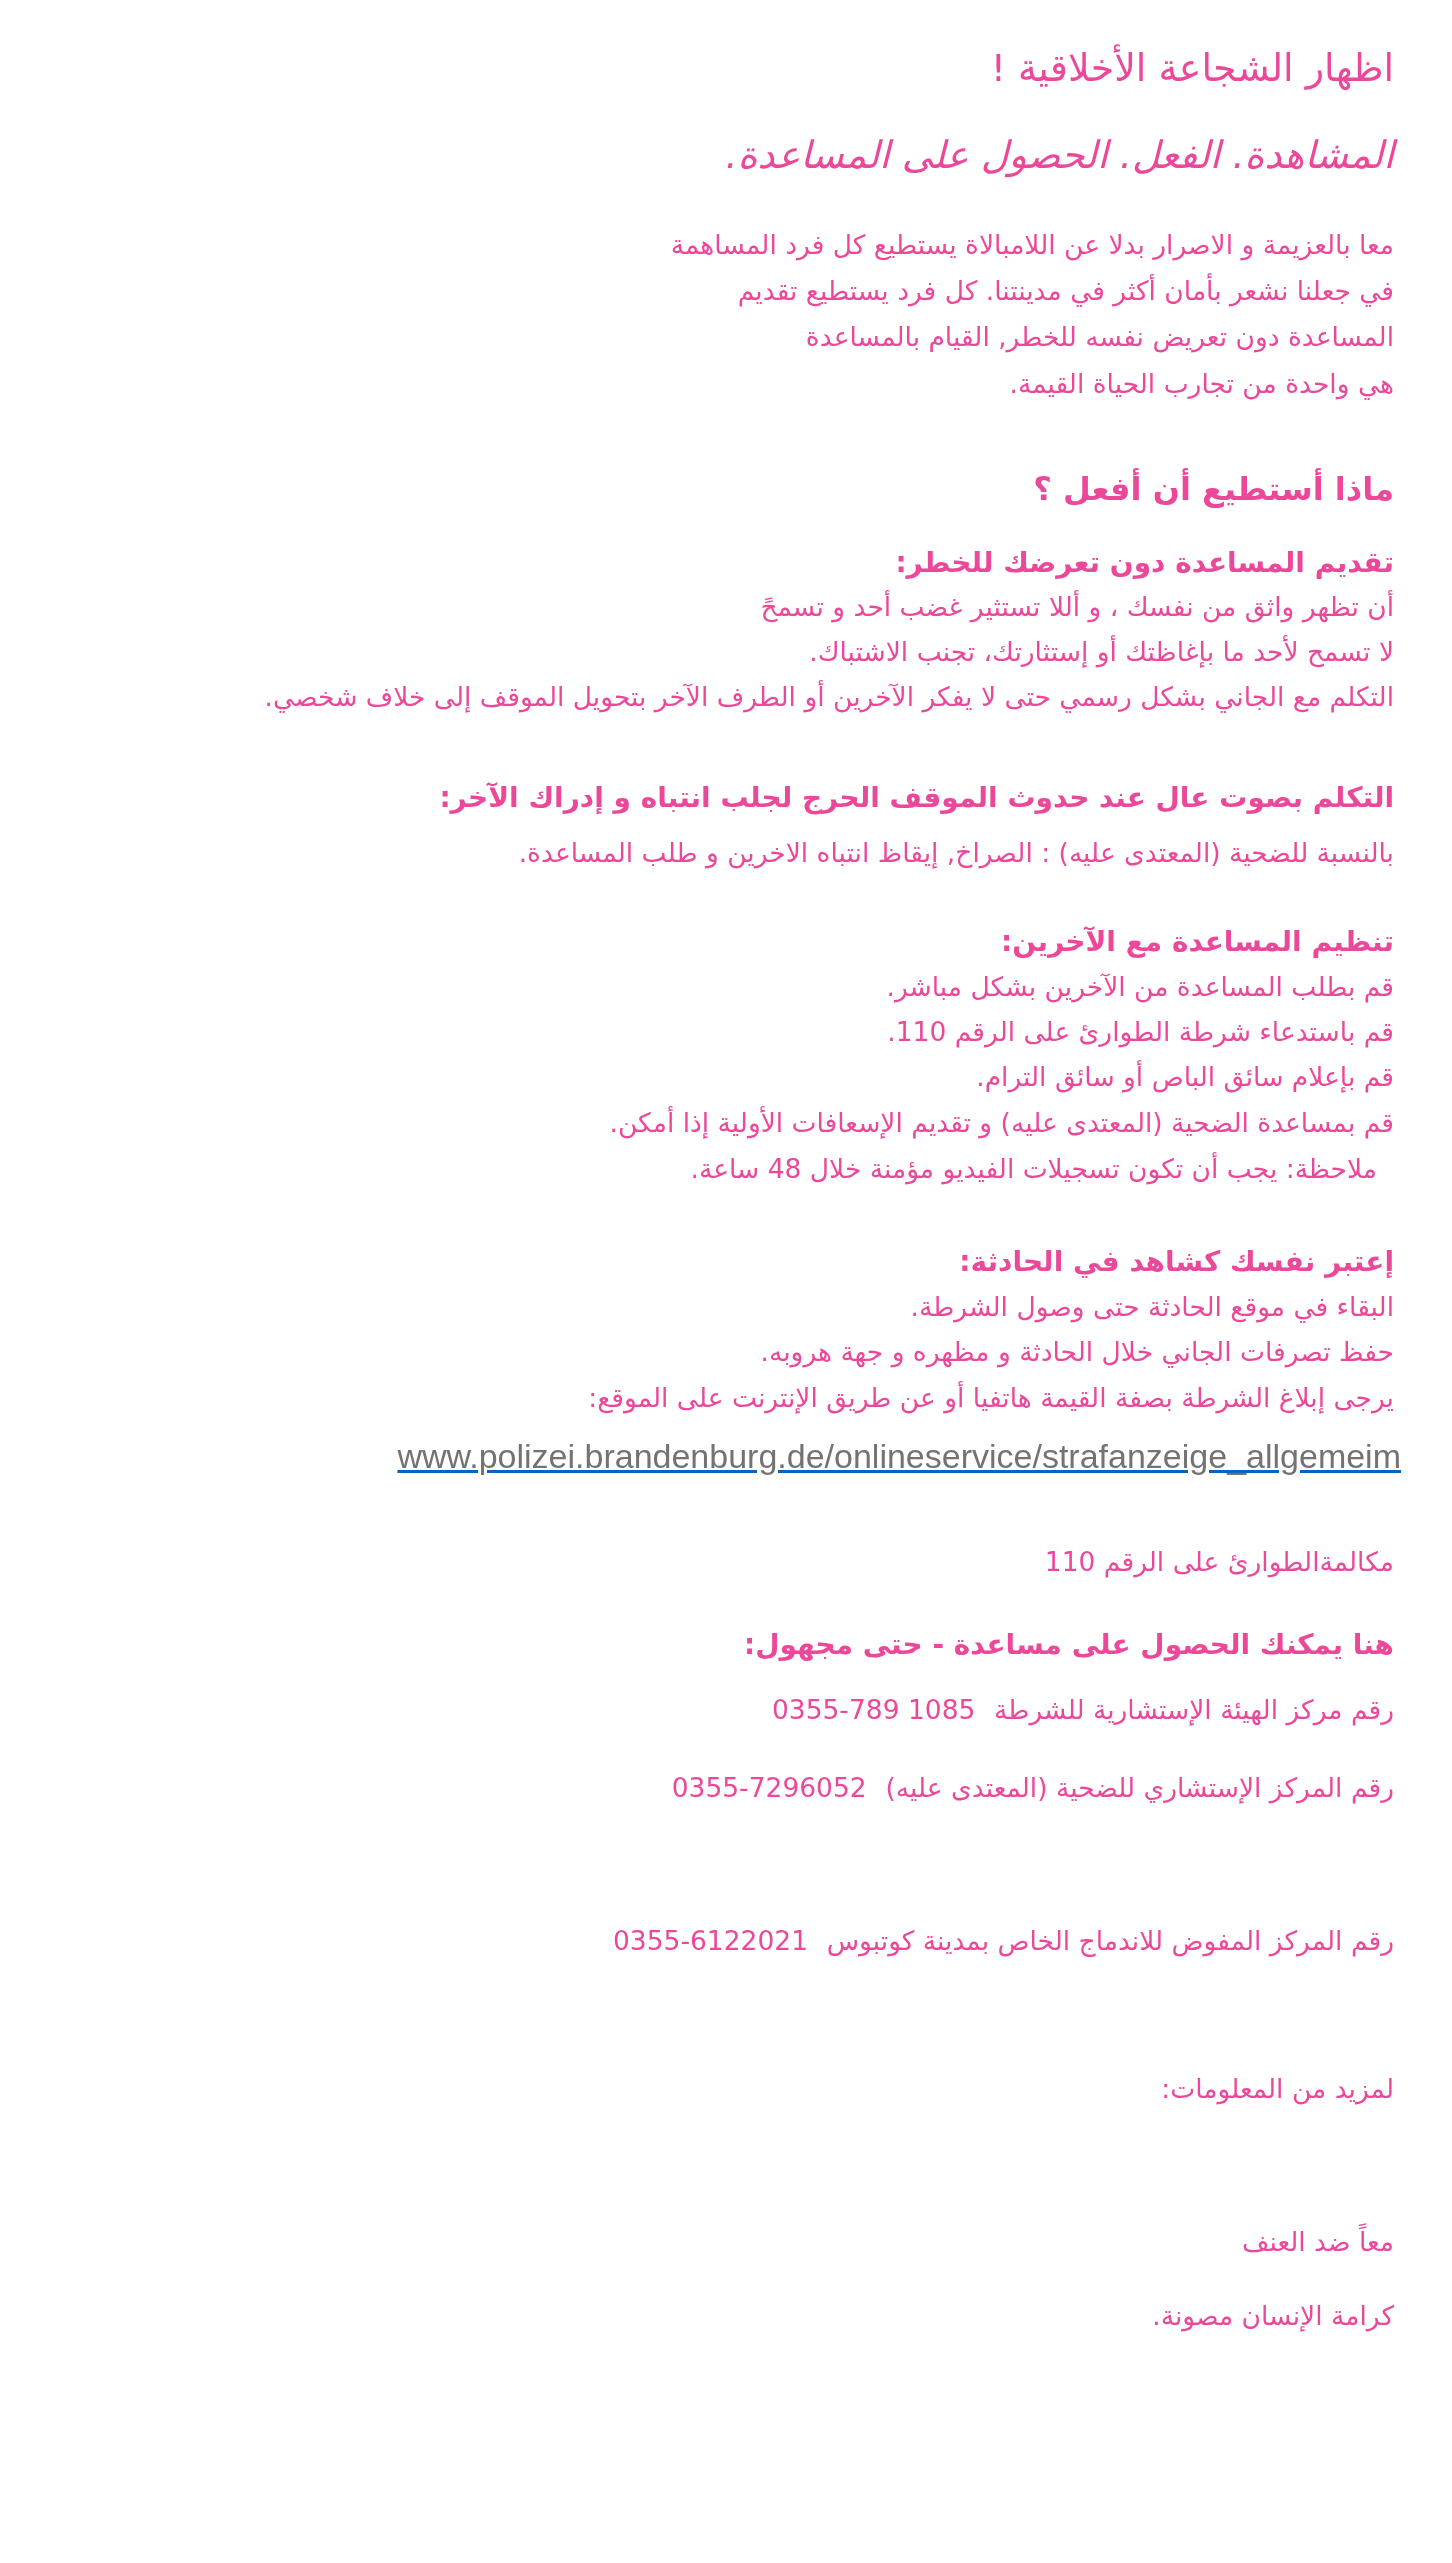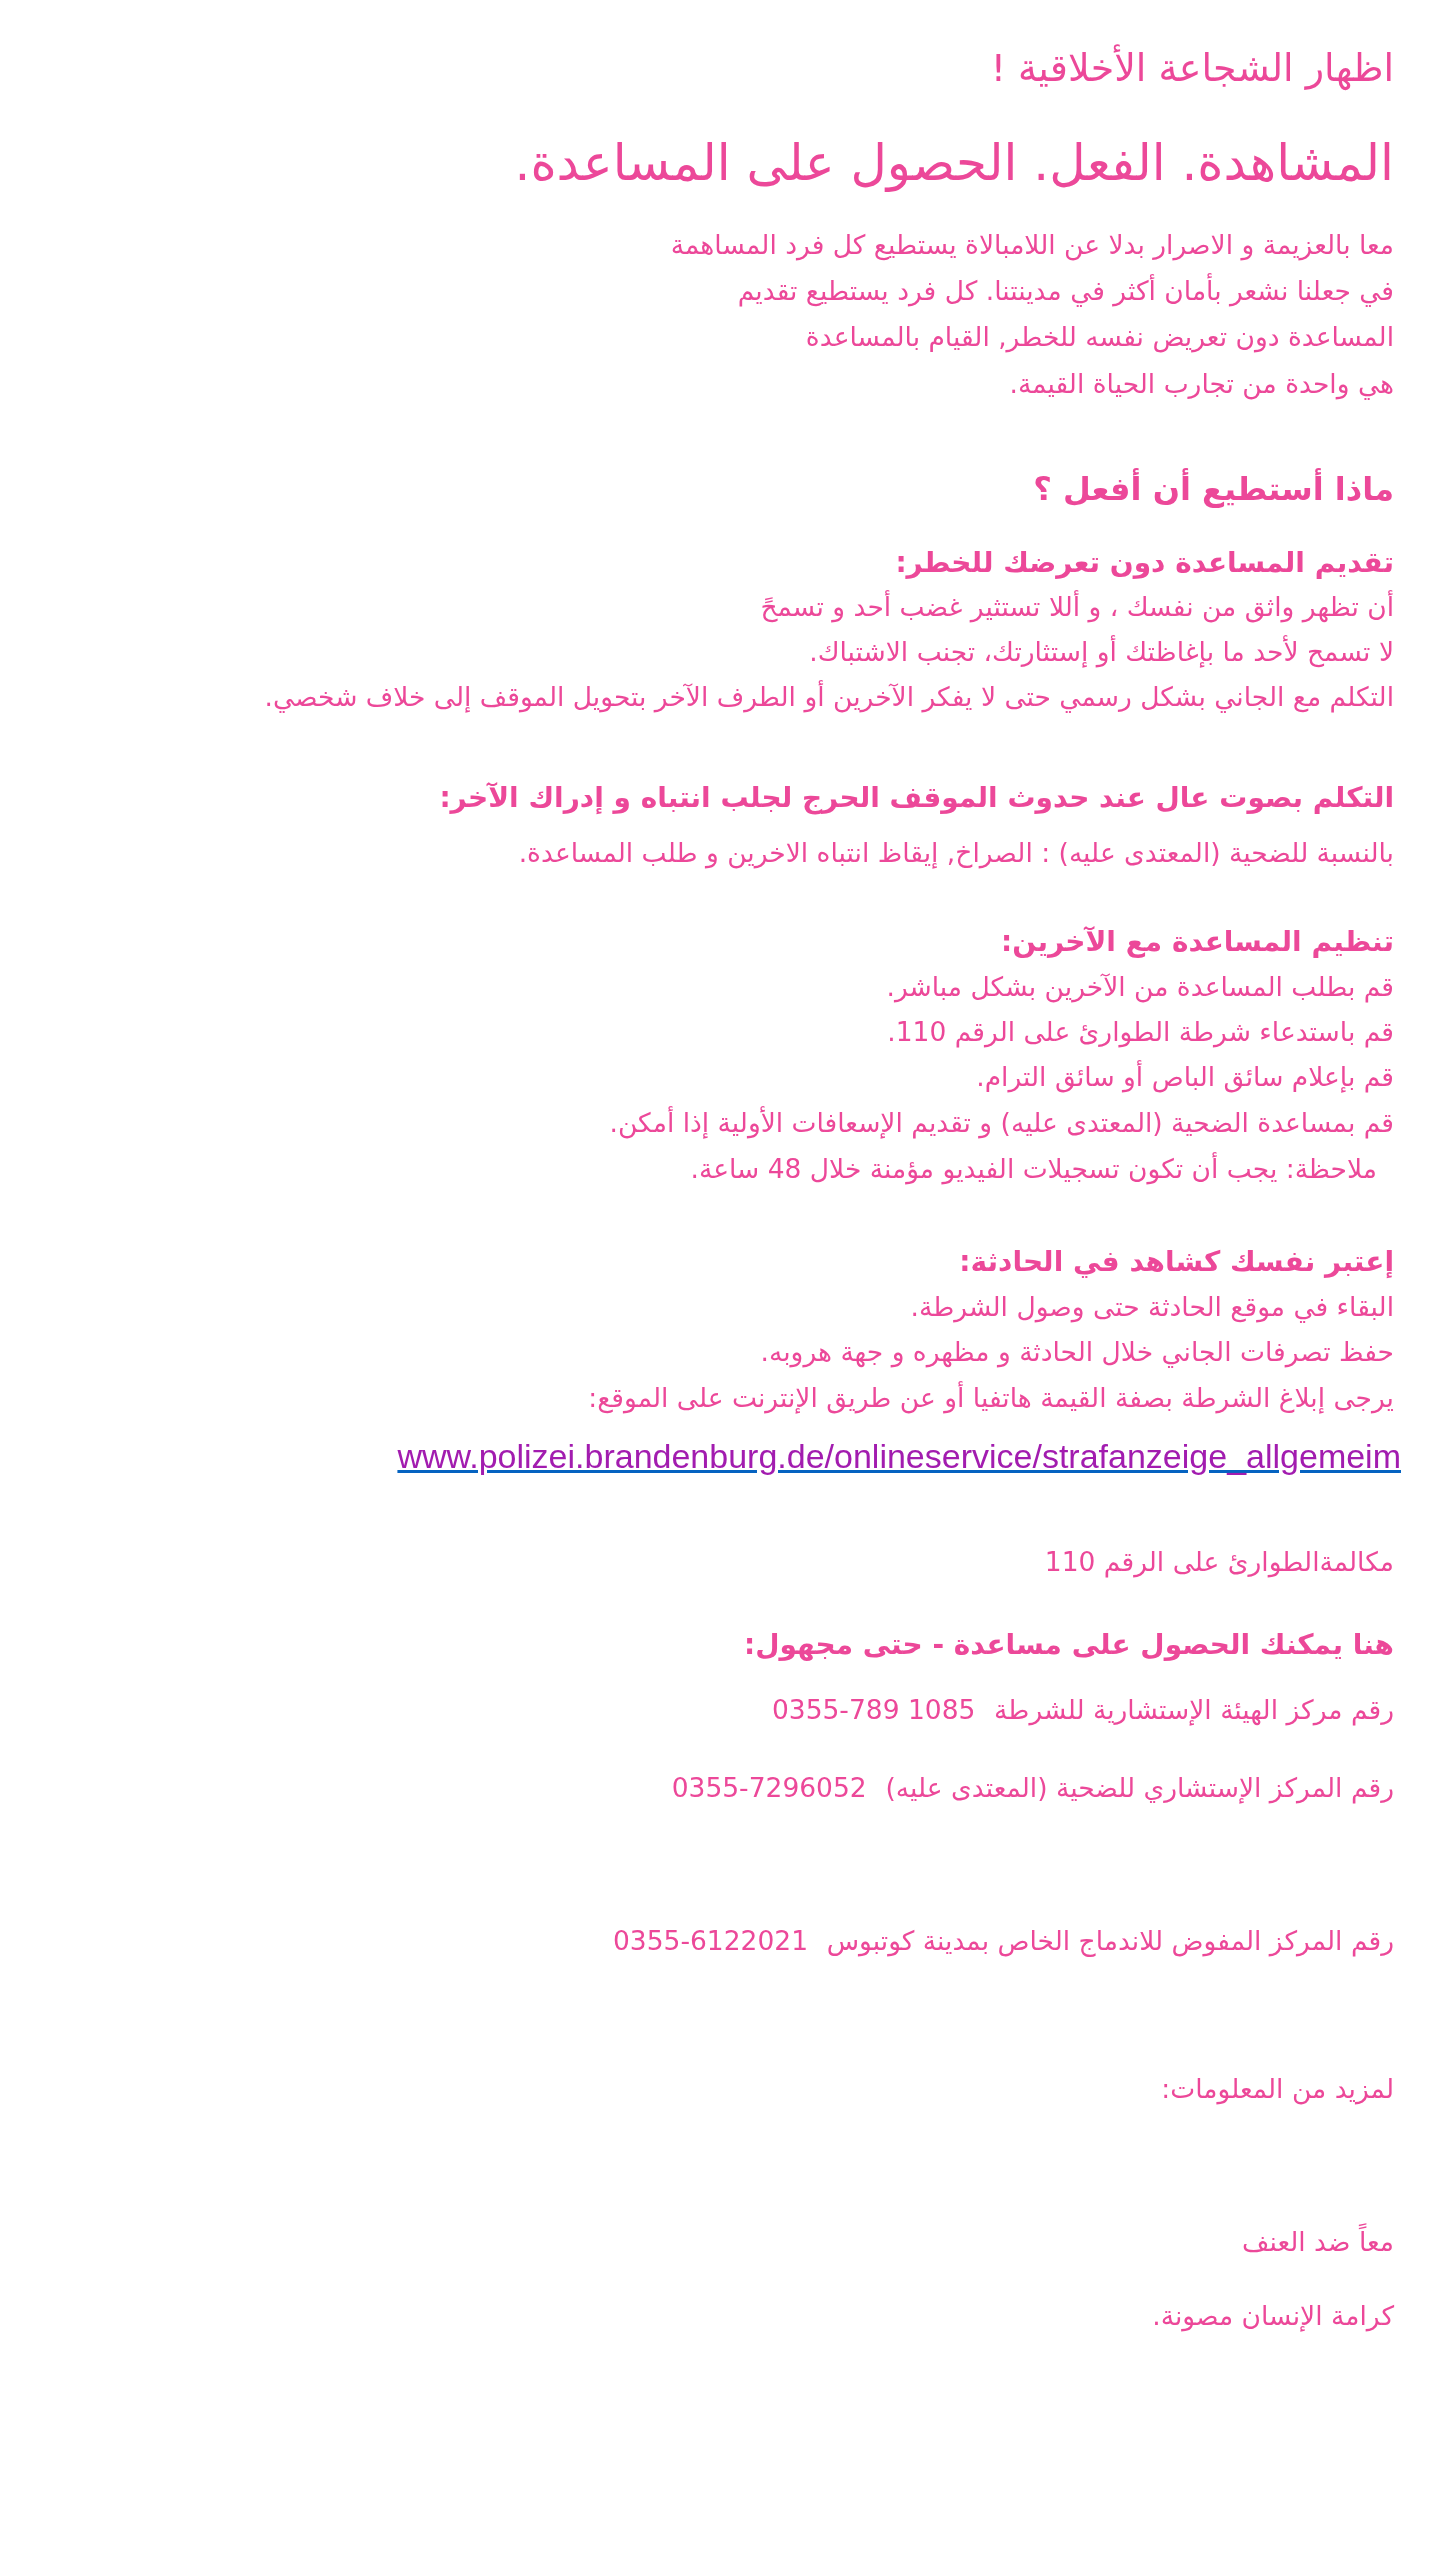--- a/index.html
+++ b/index.html
@@ -16,40 +16,40 @@
     position:absolute;
     right:58px;
     direction:rtl;
     text-align:right;
     white-space:nowrap;
     font-size:26.5px;
     line-height:1.3;
     color:#ec4899;
   }
   .title    { font-size:38px; }
-  .subtitle { font-size:50px; }
+  .subtitle { font-size:38px;font-style:italic; }
   .qhead    { font-size:32px; font-weight:bold; }
   .shead    { font-size:28px; font-weight:bold; }
   .bighead  { font-size:28px; font-weight:bold;margin-top:13px; }
   .indent   { right:75px; }
   .phone .num {
     direction:ltr;
     unicode-bidi:isolate;
     display:inline-block;
     margin-right:10.3px;
   }
   .linkline {
     position:absolute;
     right:51px;
     direction:ltr;
     text-align:right;
     white-space:nowrap;
     font-family:"Liberation Sans", sans-serif;
     font-size:34px;
-    color:#a21caf;
+    color:#737373;
     text-decoration:underline;
     text-decoration-color:#0563C1;
   }
 </style>
 </head>
 <body>
 
 <div class="page">
 
   <div class="ln title" style="top:44px">اظهار الشجاعة الأخلاقية !</div>

